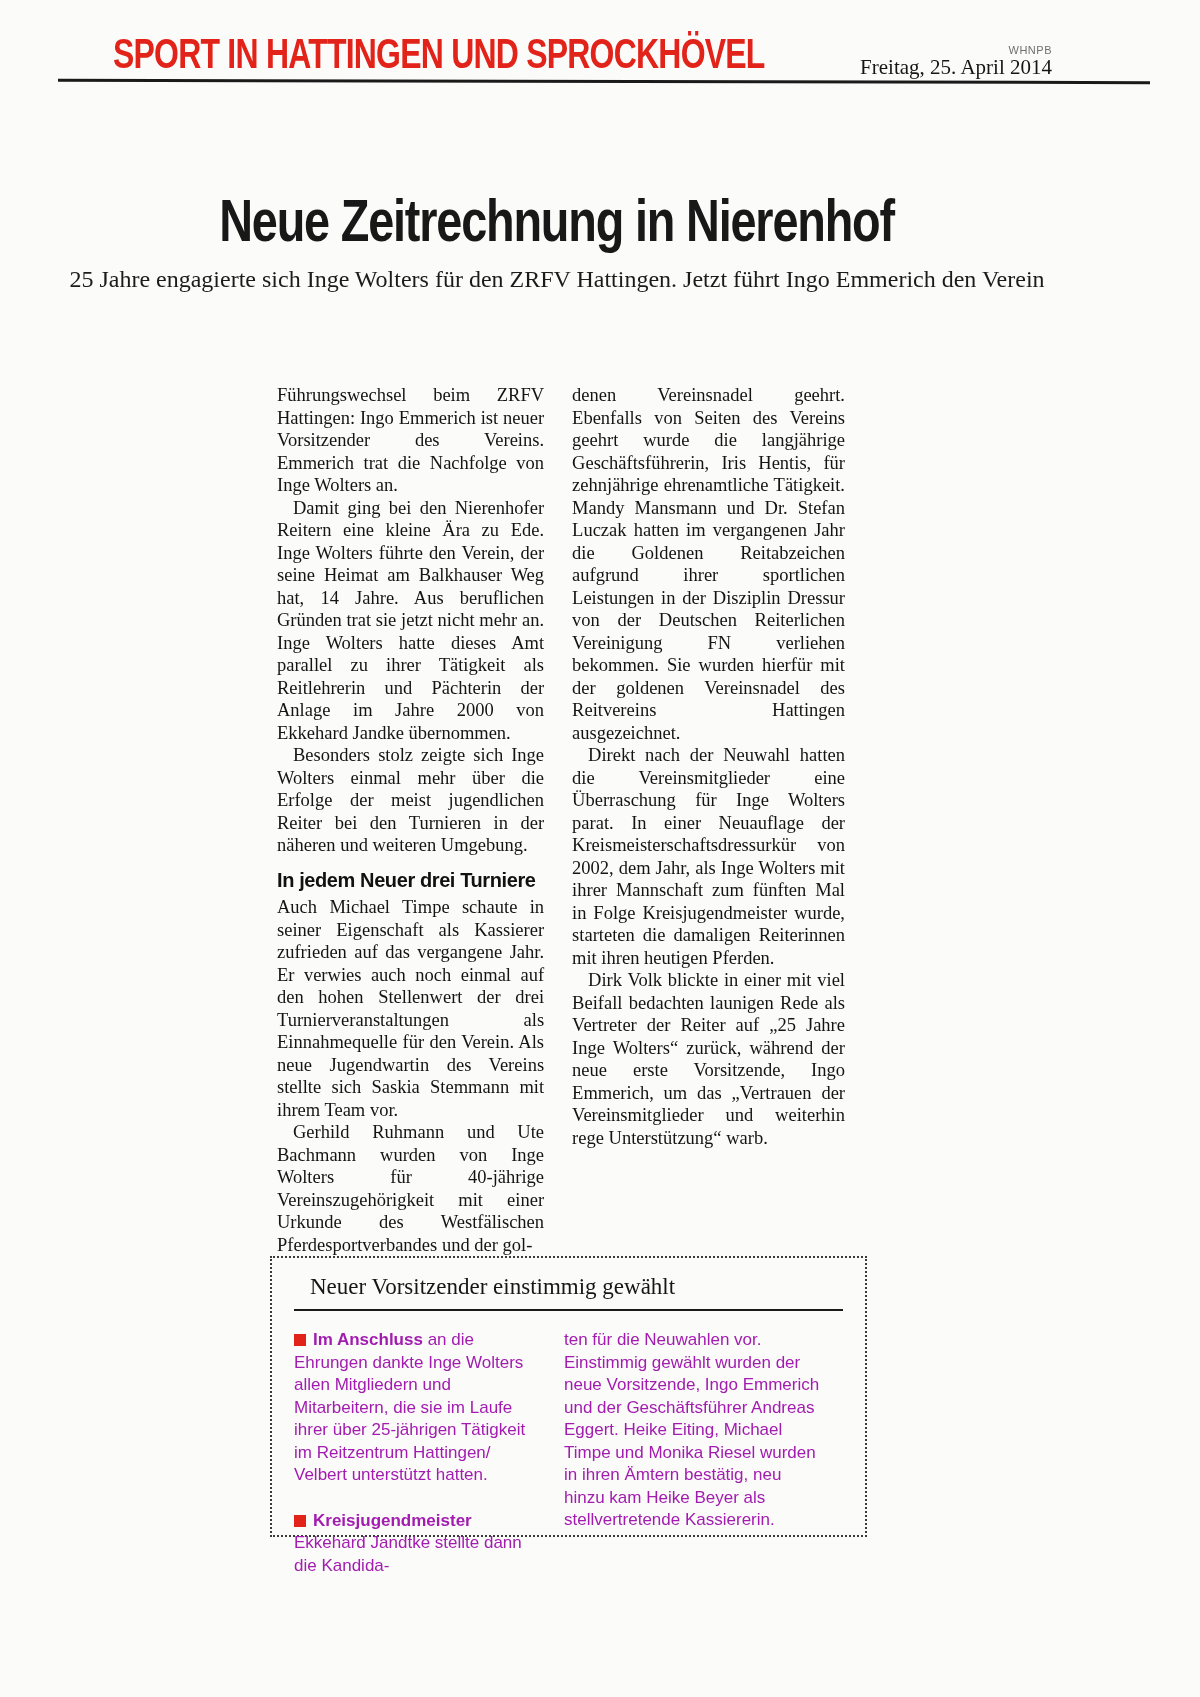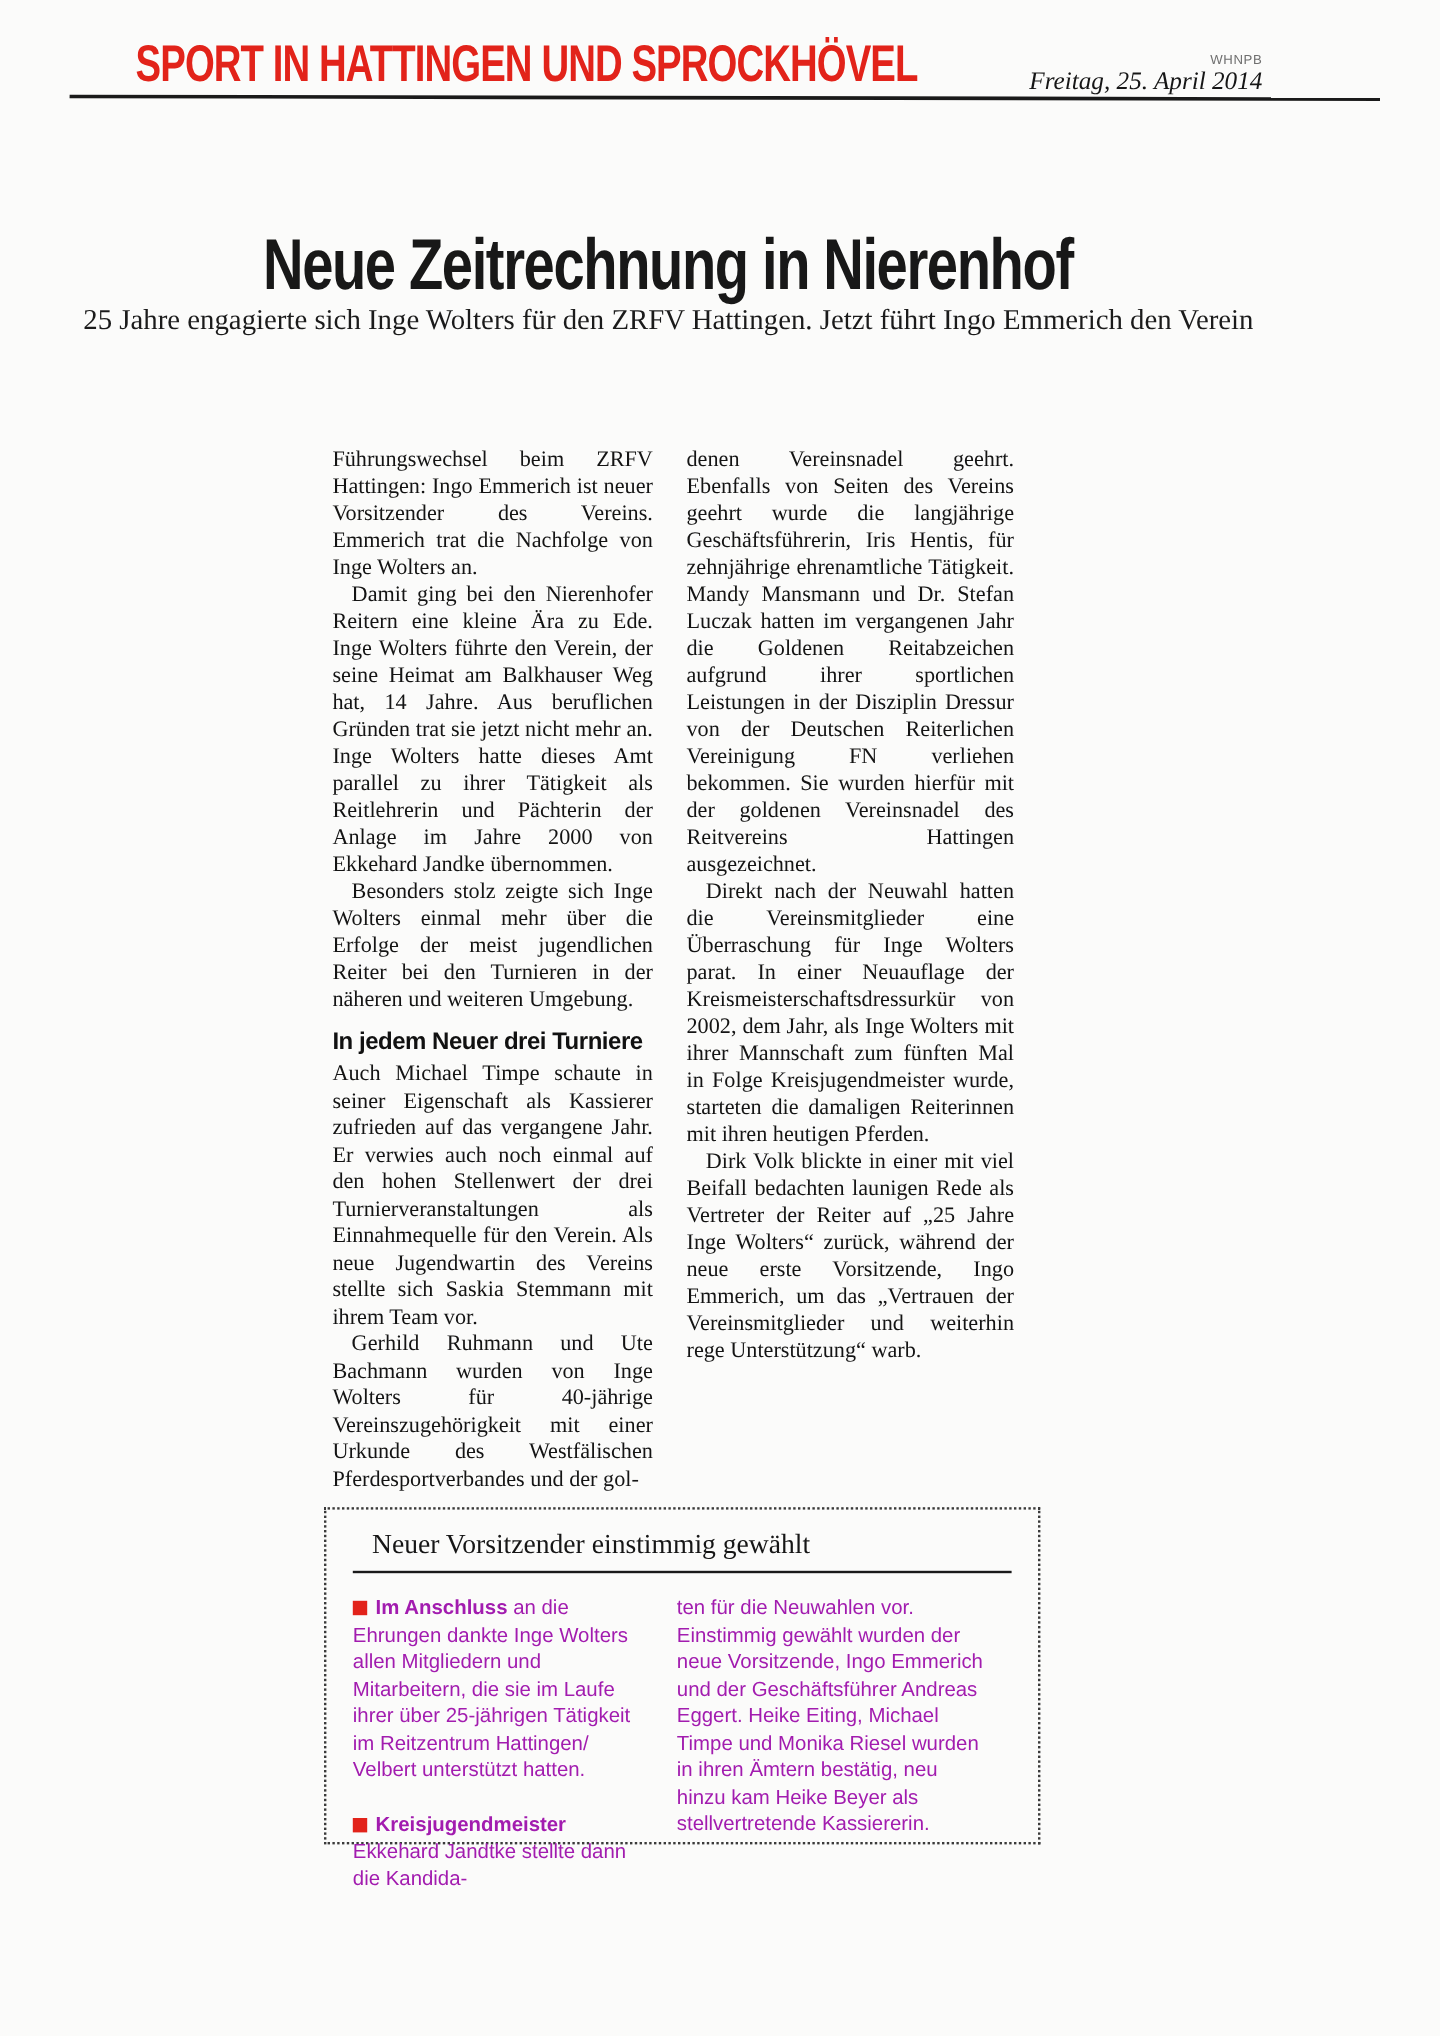--- a/index.html
+++ b/index.html
@@ -27,21 +27,21 @@
     transform: scaleX(0.78) scaleY(1.05);
     transform-origin: left center;
   }
   .page-code {
     position: absolute; right: 148px; top: 44px;
     font-size: 11px; color: #6f6f6f; letter-spacing: 0.5px;
   }
   .page-date {
     position: absolute; right: 148px; top: 55px;
     font-family: "Liberation Serif", serif;
-    font-size: 21px; color: #161616; font-style: italic;
+    font-size: 21px; color: #161616;
   }
   .header-rule {
     position: absolute; left: 58px; top: 80px;
     width: 1092px; height: 3px; background: #1a1a1a;
     transform: rotate(0.12deg);
   }
 
   
   .headline-wrap {
     position: absolute; left: 0; top: 186px; width: 1114px;
@@ -57,30 +57,30 @@
     color: #181818;
     transform: scaleX(0.78);
     transform-origin: center;
     white-space: nowrap;
   }
   .subhead-wrap {
     position: absolute; left: 0; top: 254px; width: 1114px;
     text-align: center;
   }
   .subhead {
-    margin: 0;
+    margin: 12px;
     font-family: "Liberation Serif", serif;
     font-size: 24px;
     color: #1b1b1b;
     white-space: nowrap;
   }
 
   
   .body-cols {
-    position: absolute; left: 277px; top: 372px;
+    position: absolute; left: 277px; top: 384px;
     width: 568px;
     display: flex; gap: 28px;
   }
   .col {
     font-family: "Liberation Serif", serif;
     font-size: 18.5px;
     line-height: 22.5px;
     text-align: justify;
     color: #141414;
   }

